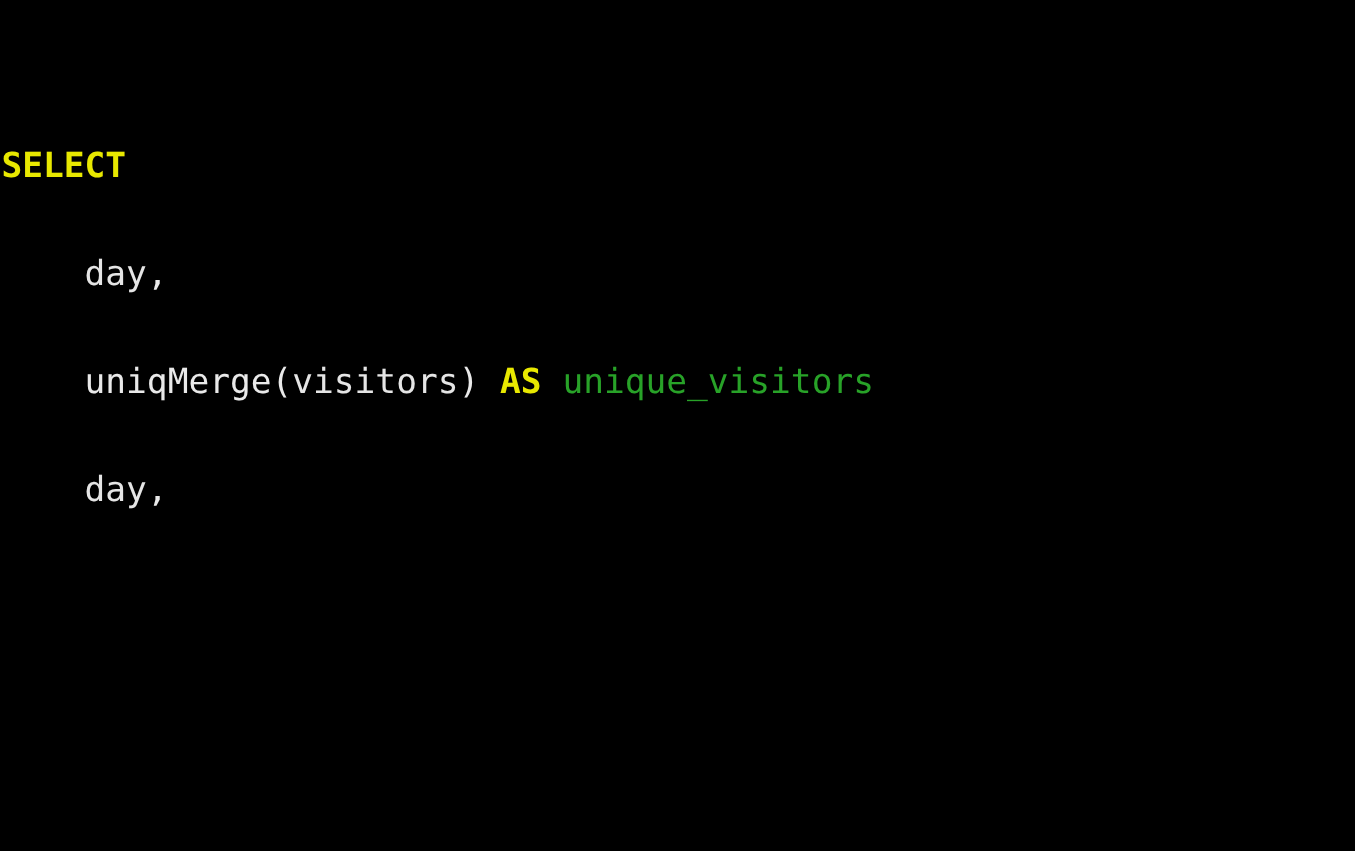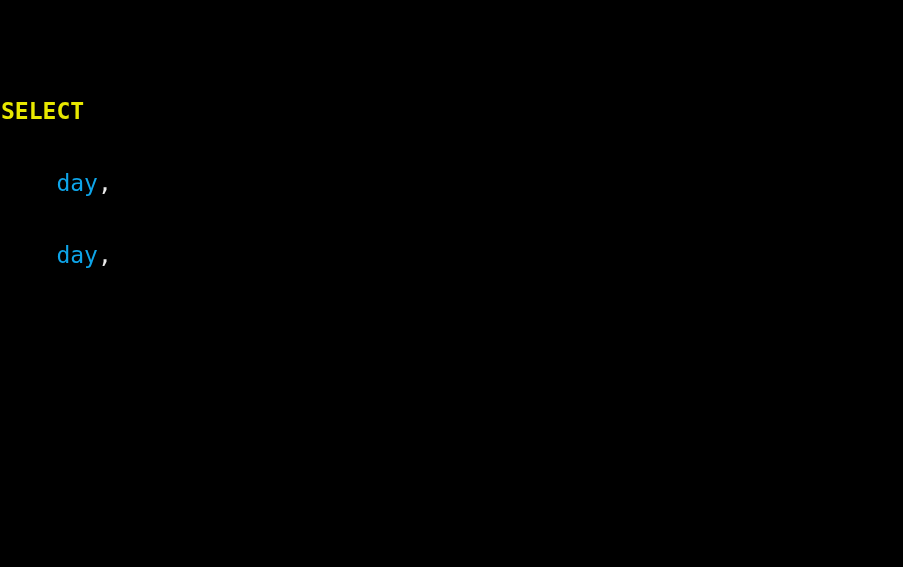--- a/index.html
+++ b/index.html
@@ -19,33 +19,34 @@
     background: #000000;
     font-family: "DejaVu Sans Mono", "Liberation Mono", monospace;
     font-size: 23px;
     line-height: 24px;
     color: #e9e9e9;
     white-space: pre;
     padding: 3px 0 0 1px;
   }
   .line { min-height: 24px; }
   .kw    { color: #e8e800; font-weight: bold; }   
-  .id    { color: #0ea5e9; margin-top: 28px; }                      
+  .id    { color: #e5e5e5; margin-top: 28px; }                      
   .alias { color: #28a228; }                      
   .fg    { color: #e9e9e9; }                      
   .ind   { display: inline-block; width: 4ch; }
 </style>
 </head>
 <body>
 
 <div class="screen">
 
   
   <div class="line"><span class="kw">SELECT</span></div>
   <div class="line"><span class="ind"></span><span class="id">day</span><span class="fg">,</span></div>
+  <div class="line"><span class="ind"></span><span class="fg">uniqMerge(</span><span class="id">visitors</span><span class="fg">)</span><span> </span><span class="kw">AS</span><span> </span><span class="alias">unique_visitors</span></div>
   <div class="line"><span class="ind"></span><span class="id">day</span><span class="fg">,</span></div>
   
 
   
 
   
   
 
   
 

